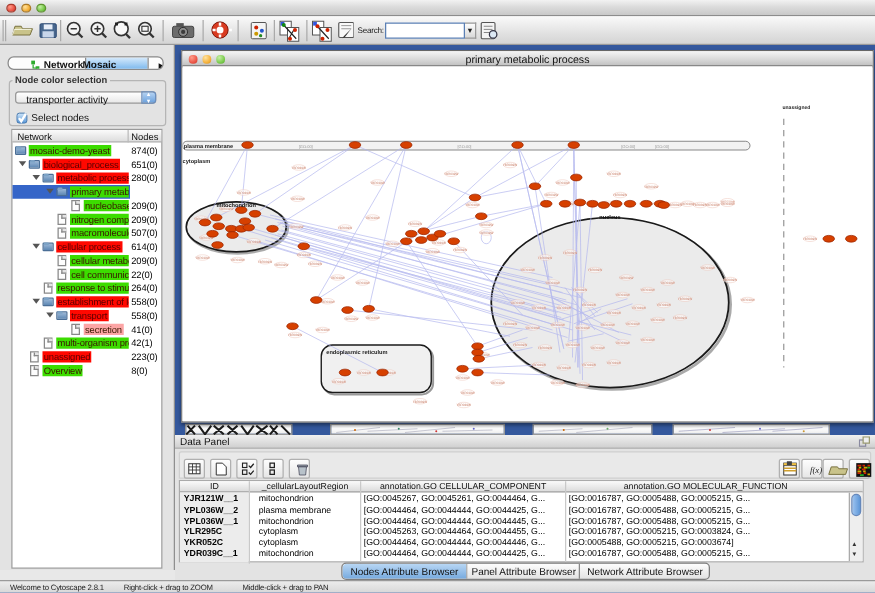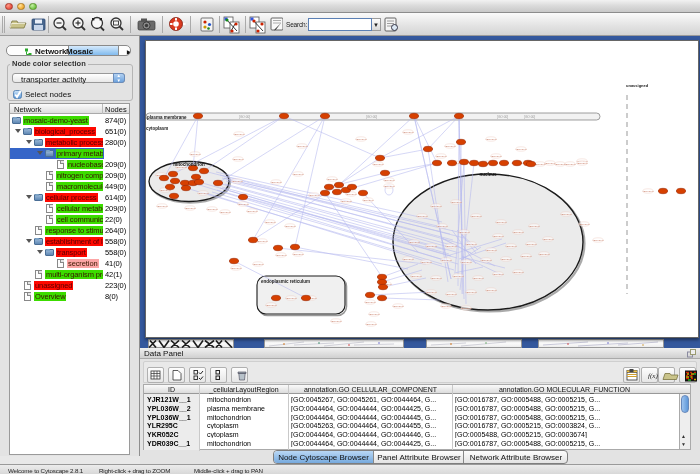--- a/index.html
+++ b/index.html
@@ -275,21 +275,21 @@
           <div class="num">209(0)</div>
         </div>
         <div class="trow" style="top:66px;">
           <div class="file" style="left:36px"></div>
           <div class="lbl" style="left:46px; max-width:47px; background:#3cdc00; color:#3a1800">nitrogen compou</div>
           <div class="num">209(0)</div>
         </div>
         <div class="trow" style="top:77px;">
           <div class="file" style="left:36px"></div>
           <div class="lbl" style="left:46px; max-width:47px; background:#3cdc00; color:#3a1800">macromolecule</div>
-          <div class="num">449(0)</div>
+          <div class="num">507(0)</div>
         </div>
         <div class="trow" style="top:88px;">
           <div class="arrow" style="left:16px"></div>
           <div class="folder" style="left:24px"></div>
           <div class="lbl" style="left:35px; max-width:58px; background:#ff0800; color:#5a0000">cellular process</div>
           <div class="num">614(0)</div>
         </div>
         <div class="trow" style="top:99px;">
           <div class="file" style="left:36px"></div>
           <div class="lbl" style="left:46px; max-width:47px; background:#3cdc00; color:#3a1800">cellular metabol</div>
@@ -362,20 +362,26 @@
     <circle cx="25" cy="4" r="0.8" fill="#c60"></circle>
       <circle cx="60" cy="3" r="0.8" fill="#6a6"></circle>
   </svg>
   <svg class="abs" style="left:398px; top:304px" width="126" height="8" viewBox="0 0 126 8">
     <path d="M5 5 L50 2 M40 6 L90 3 M80 5 L120 2" stroke="#99b" stroke-width="0.5"></path>
     <circle cx="30" cy="4" r="0.8" fill="#c33"></circle>
       <circle cx="70" cy="3" r="0.8" fill="#66c"></circle>
       <circle cx="105" cy="5" r="0.8" fill="#c93"></circle>
   </svg>
   <div id="netwin">
+    <div id="netwin-tb">
+      <div class="tl" style="left:5px; background:radial-gradient(circle at 35% 30%,#ff9d8a,#ec5648 60%,#c33a2a);"></div>
+      <div class="tl" style="left:16px; background:radial-gradient(circle at 35% 30%,#ffe3a0,#f5b23c 60%,#d08e24);"></div>
+      <div class="tl" style="left:27px; background:radial-gradient(circle at 35% 30%,#c6efa5,#7ccc4f 60%,#56a62c);"></div>
+      <div id="netwin-title">primary metabolic process</div>
+    </div>
     <svg id="canvas" width="552" height="283" viewBox="0 0 552 283">
 <ellipse cx="343.5" cy="189.5" rx="95" ry="68" fill="none" stroke="#00000055" stroke-width="2.2"></ellipse>
 <ellipse cx="342" cy="188" rx="95" ry="68" fill="#ebebeb" stroke="#1a1a1a" stroke-width="1.4"></ellipse>
 <ellipse cx="44.2" cy="128.7" rx="40" ry="20" fill="none" stroke="#00000055" stroke-width="2"></ellipse>
 <ellipse cx="43" cy="127.5" rx="40" ry="20" fill="#ebebeb" stroke="#1a1a1a" stroke-width="1.3"></ellipse>
 <rect x="112.5" y="223.5" width="88" height="38" rx="9" fill="none" stroke="#999" stroke-width="1.6"></rect>
 <rect x="111" y="222" width="88" height="38" rx="9" fill="#f0f0f0" stroke="#1a1a1a" stroke-width="1.1"></rect>
 <rect x="0" y="59" width="454" height="7" rx="3.5" fill="#f2f2f2" stroke="#777" stroke-width="0.7"></rect>
 <line x1="481" y1="41" x2="481" y2="240" stroke="#999" stroke-width="1" stroke-dasharray="5,4"></line>
 <g stroke="#b2b6ee" stroke-width="0.6" opacity="0.9">
@@ -1017,21 +1023,21 @@
       </div>
     <div id="dscroll">
       <div id="dthumb"></div>
       <div style="position:absolute; left:1px; bottom:10px; font-size:5px; color:#333">▲</div>
       <div style="position:absolute; left:1px; bottom:2px; font-size:5px; color:#333">▼</div>
     </div>
   </div>
 </div>
 
 <div id="segtabs" class="abs">
-  <div class="seg" id="seg1">Node Cytoscape Browser</div>
+  <div class="seg" id="seg1">Nodes Attribute Browser</div>
   <div class="seg" id="seg2">Panel Attribute Browser</div>
   <div class="seg" id="seg3">Network Attribute Browser</div>
 </div>
 
 <div id="statusbar" class="abs">
   <span style="left:8px">Welcome to Cytoscape 2.8.1</span>
   <span style="left:99px">Right-click + drag to ZOOM</span>
   <span style="left:194px">Middle-click + drag to PAN</span>
 </div>
 

